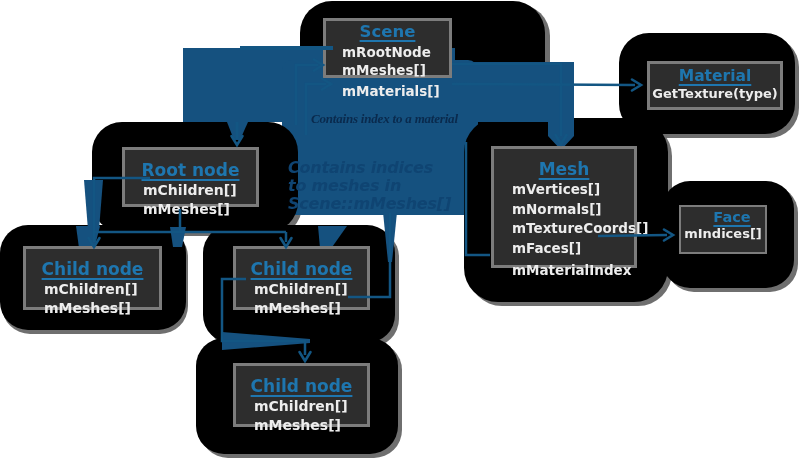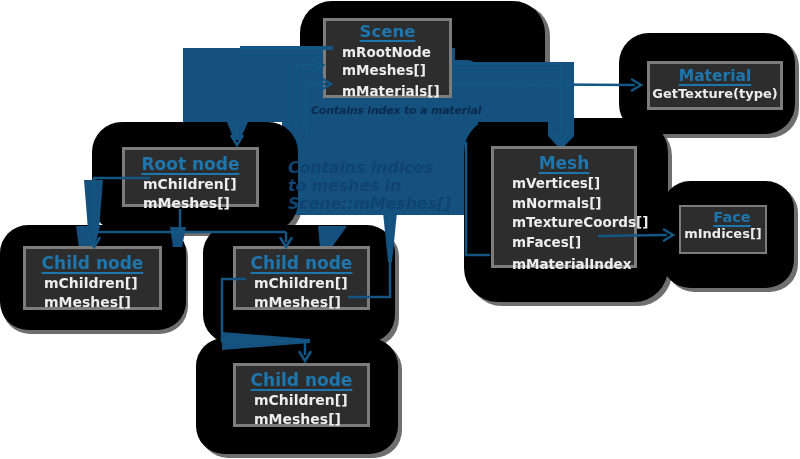--- a/index.html
+++ b/index.html
@@ -3,25 +3,25 @@
 <meta charset="utf-8">
 <style>
   html,body{margin:0;padding:0;background:#ffffff;width:800px;height:459px;overflow:hidden;
     font-family:"DejaVu Sans","Liberation Sans",sans-serif;}
   #stage{position:relative;width:800px;height:459px;background:#fff;}
   svg.layer{position:absolute;left:0;top:0;pointer-events:none;}
   #base-layer{z-index:1;}
   #overlay-layer{z-index:4;}
   .ann{position:absolute;z-index:2;font-weight:bold;font-style:italic;line-height:1.12;
     letter-spacing:-0.2px;white-space:nowrap;}
-  #ann-material{left:311px;top:105px;font-size:11px;color:#0a2a4d;}
+  #ann-material{left:311px;top:112px;font-size:13px;color:#0a2a4d;font-family:Liberation Serif, serif;}
   #ann-mesh{left:288px;top:159px;font-size:16px;color:#0f4472;}
   .box{position:absolute;z-index:3;background:#2d2d2d;border:3px solid #7c7c7c;
     box-sizing:border-box;text-align:center;}
-  .box-title{color:#1e76af;font-weight:bold;font-size:17px;line-height:1.25;margin-top:4px;
+  .box-title{color:#1e76af;font-weight:bold;font-size:17px;line-height:1.25;margin-top:10px;
     text-decoration:underline;text-underline-offset:3px;text-decoration-thickness:2px;}
   .box-member{color:#ededed;font-weight:bold;font-size:13.5px;line-height:19px;
     text-align:left;padding-left:18px;white-space:nowrap;}
   .gap-top{margin-top:3px;}
   #box-scene .box-member{padding-left:16px;line-height:18px;}
   #box-scene .box-title{font-size:16.5px;margin-top:1px;}
   #box-material .box-title{font-size:15.5px;margin-top:3px;}
   #box-material .box-member,#box-face .box-member{text-align:center;padding-left:0;font-size:13px;line-height:16px;}
   #box-face .box-title{font-size:14.5px;margin-top:2px;line-height:1.2;padding-left:18px;}
   #box-mesh .box-member{line-height:19.5px;}
@@ -77,21 +77,21 @@
 
   <div class="ann" id="ann-material">
     <div>Contains index to a material</div>
   </div>
   <div class="ann" id="ann-mesh">
     <div>Contains indices</div>
     <div>to meshes in</div>
     <div>Scene::mMeshes[]</div>
   </div>
 
-  <div class="box" id="box-scene" style="left:323px;top:18px;width:129px;height:80px;">
+  <div class="box" id="box-scene" style="left:323px;top:18px;width:129px;height:60px;">
     <div class="box-title">Scene</div>
     <div class="box-member">mRootNode</div>
     <div class="box-member">mMeshes[]</div>
     <div class="box-member gap-top">mMaterials[]</div>
   </div>
 
   <div class="box" id="box-material" style="left:647px;top:61px;width:136px;height:49px;">
     <div class="box-title">Material</div>
     <div class="box-member">GetTexture(type)</div>
   </div>

